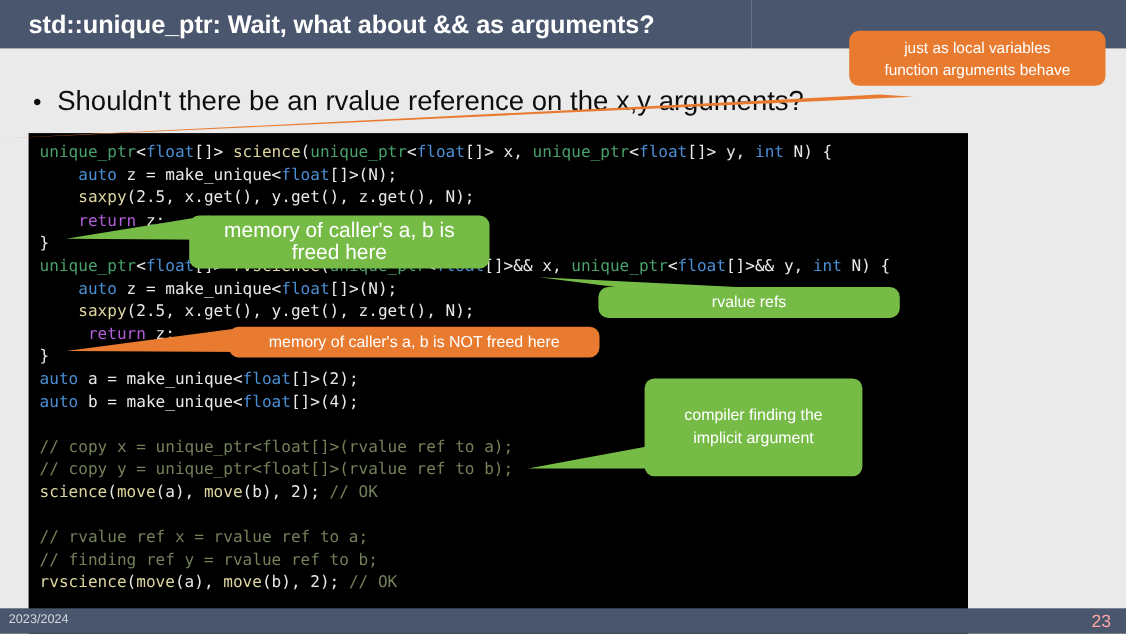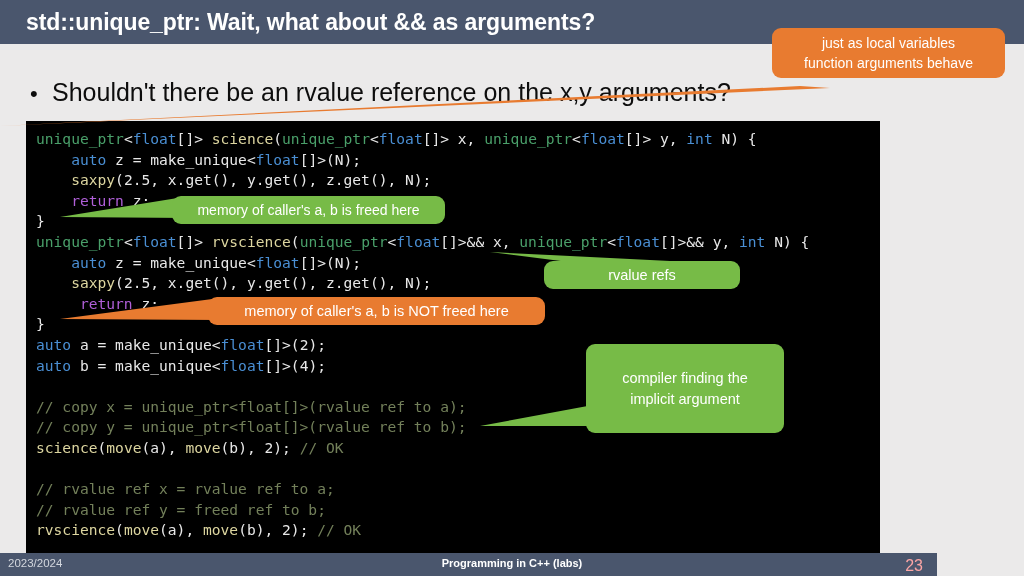--- a/index.html
+++ b/index.html
@@ -68,21 +68,21 @@
     line-height:20px;
   }
   .green .body{background:#77bb47;}
   .orange .body{background:#e87b30;}
 
   
   .tail{position:absolute;overflow:visible;}
 
   
   .footer{
-    position:absolute;left:0;top:553px;width:937px;height:23px;
+    position:absolute;left:0;top:553px;width:1024px;height:23px;
     background:#4a566d;
   }
   .footer .fl{position:absolute;left:8px;top:4px;font-size:11.5px;color:#d3d7de;}
   .footer .fc{position:absolute;left:0;top:4px;width:1024px;text-align:center;
               font-size:11px;font-weight:bold;color:#ffffff;}
   .footer .fr{position:absolute;right:14px;top:4px;font-size:16px;color:#fca5a5;}
 </style>
 </head>
 <body>
 
@@ -109,47 +109,47 @@
      <span class="c-ret">return</span> z;
 }
 <span class="c-kw">auto</span> a = <span class="c-plain">make_unique</span>&lt;<span class="c-kw">float</span>[]&gt;(2);
 <span class="c-kw">auto</span> b = <span class="c-plain">make_unique</span>&lt;<span class="c-kw">float</span>[]&gt;(4);
 
 <span class="c-cmt">// copy x = unique_ptr&lt;float[]&gt;(rvalue ref to a);</span>
 <span class="c-cmt">// copy y = unique_ptr&lt;float[]&gt;(rvalue ref to b);</span>
 <span class="c-var">science</span>(<span class="c-var">move</span>(a), <span class="c-var">move</span>(b), 2); <span class="c-cmt">// OK</span>
 
 <span class="c-cmt">// rvalue ref x = rvalue ref to a;</span>
-<span class="c-cmt">// rvalue ref y = freed ref to b;</span>
+<span class="c-cmt">// finding ref y = rvalue ref to b;</span>
 <span class="c-var">rvscience</span>(<span class="c-var">move</span>(a), <span class="c-var">move</span>(b), 2); <span class="c-cmt">// OK</span></pre>
   </div>
 
   <svg class="tail" style="left:0px;top:86px;width:830px;height:42px;">
     <polygon points="800,0 830,2 0,40" fill="#e87b30"></polygon>
   </svg>
   <div class="callout orange" style="left:772px;top:28px;width:233px;">
     <div class="body" style="font-size:14px;">
       <div>just as local variables</div>
       <div>function arguments behave</div>
     </div>
   </div>
 
   <svg class="tail" style="left:60px;top:196px;width:130px;height:26px;">
     <polygon points="130,0 130,22 0,21" fill="#77bb47"></polygon>
   </svg>
   <div class="callout green" style="left:172px;top:196px;width:273px;">
-    <div class="body" style="font-size:14px;padding:4px 10px;">
+    <div class="body" style="font-size:19px;padding:4px 10px;">
       <div>memory of caller's a, b is freed here</div>
     </div>
   </div>
 
   <svg class="tail" style="left:490px;top:247px;width:180px;height:30px;">
     <polygon points="180,14 180,28 0,5" fill="#77bb47"></polygon>
   </svg>
-  <div class="callout green" style="left:544px;top:261px;width:196px;">
+  <div class="callout green" style="left:544px;top:261px;width:274px;">
     <div class="body" style="font-size:14.5px;padding:4px 10px;">
       <div>rvalue refs</div>
     </div>
   </div>
 
   <svg class="tail" style="left:60px;top:298px;width:160px;height:26px;">
     <polygon points="160,0 160,22 0,21" fill="#e87b30"></polygon>
   </svg>
   <div class="callout orange" style="left:208px;top:297px;width:337px;">
     <div class="body" style="font-size:14.5px;padding:4px 10px;">
@@ -162,17 +162,16 @@
   </svg>
   <div class="callout green" style="left:586px;top:344px;width:198px;">
     <div class="body" style="font-size:14.5px;padding:24px 10px;line-height:20.5px;">
       <div>compiler finding the</div>
       <div>implicit argument</div>
     </div>
   </div>
 
   <div class="footer">
     <div class="fl">2023/2024</div>
-    <div class="fc">Programming in C++ (labs)</div>
     <div class="fr">23</div>
   </div>
 
 </div>
 
 </body></html>

